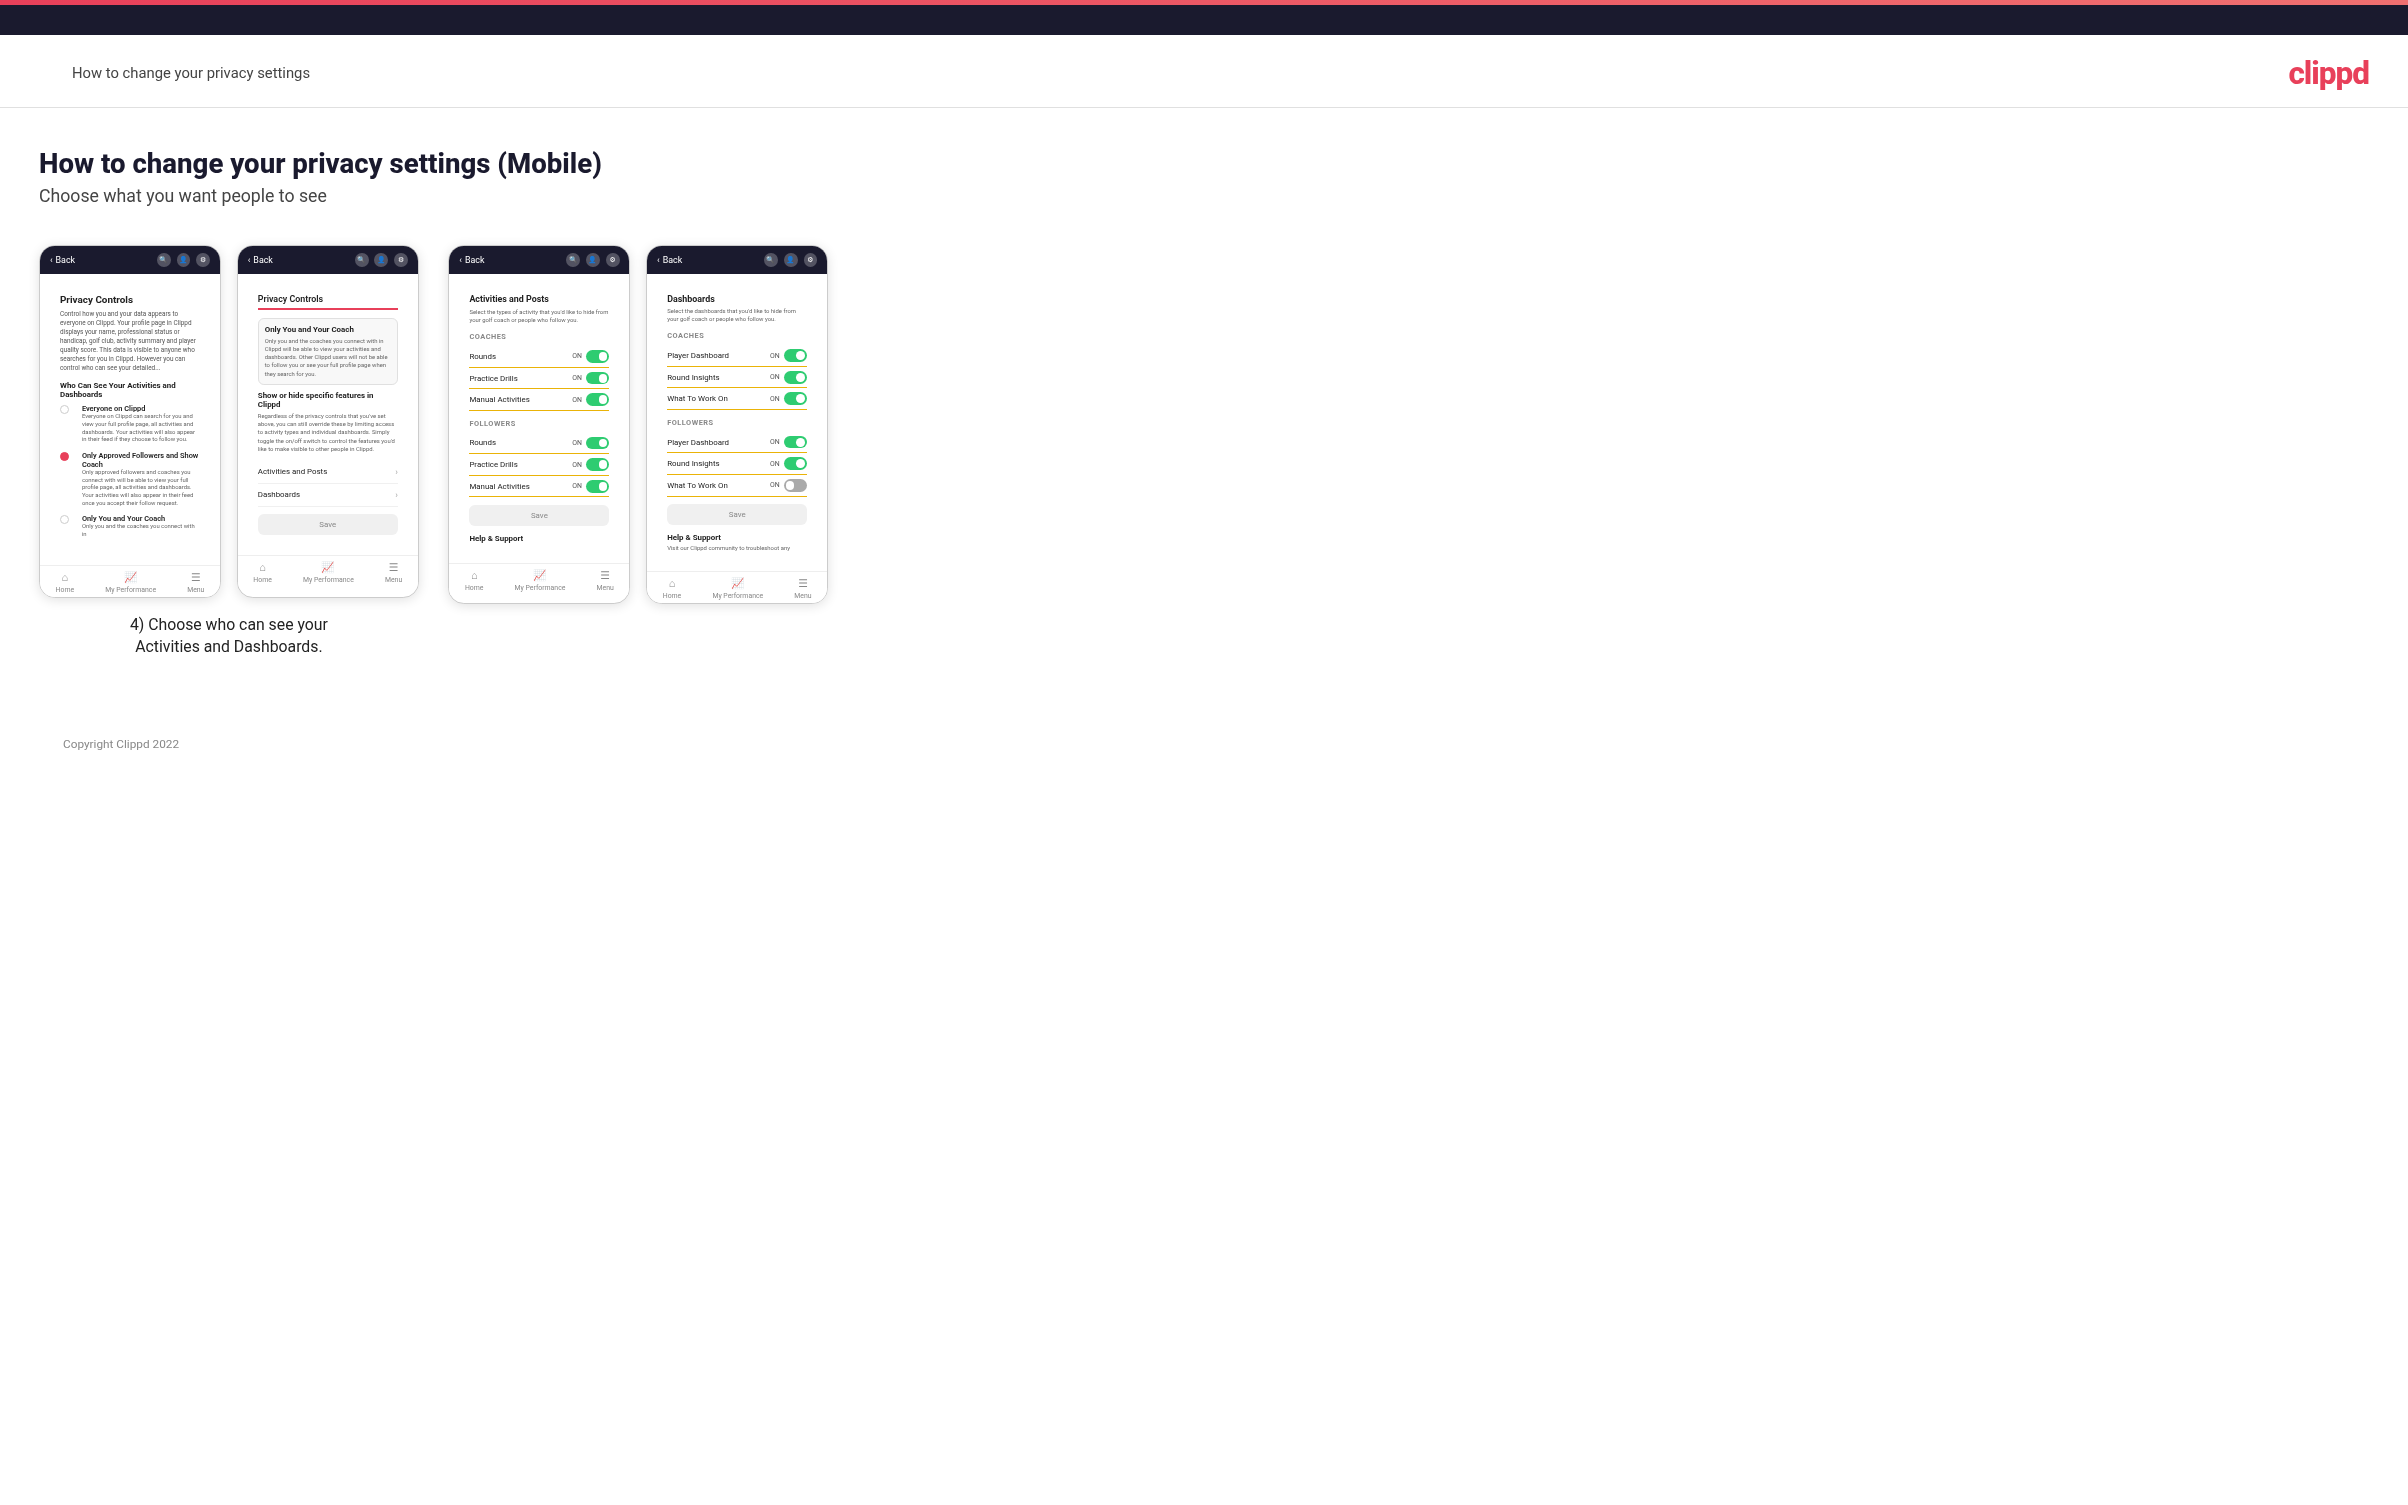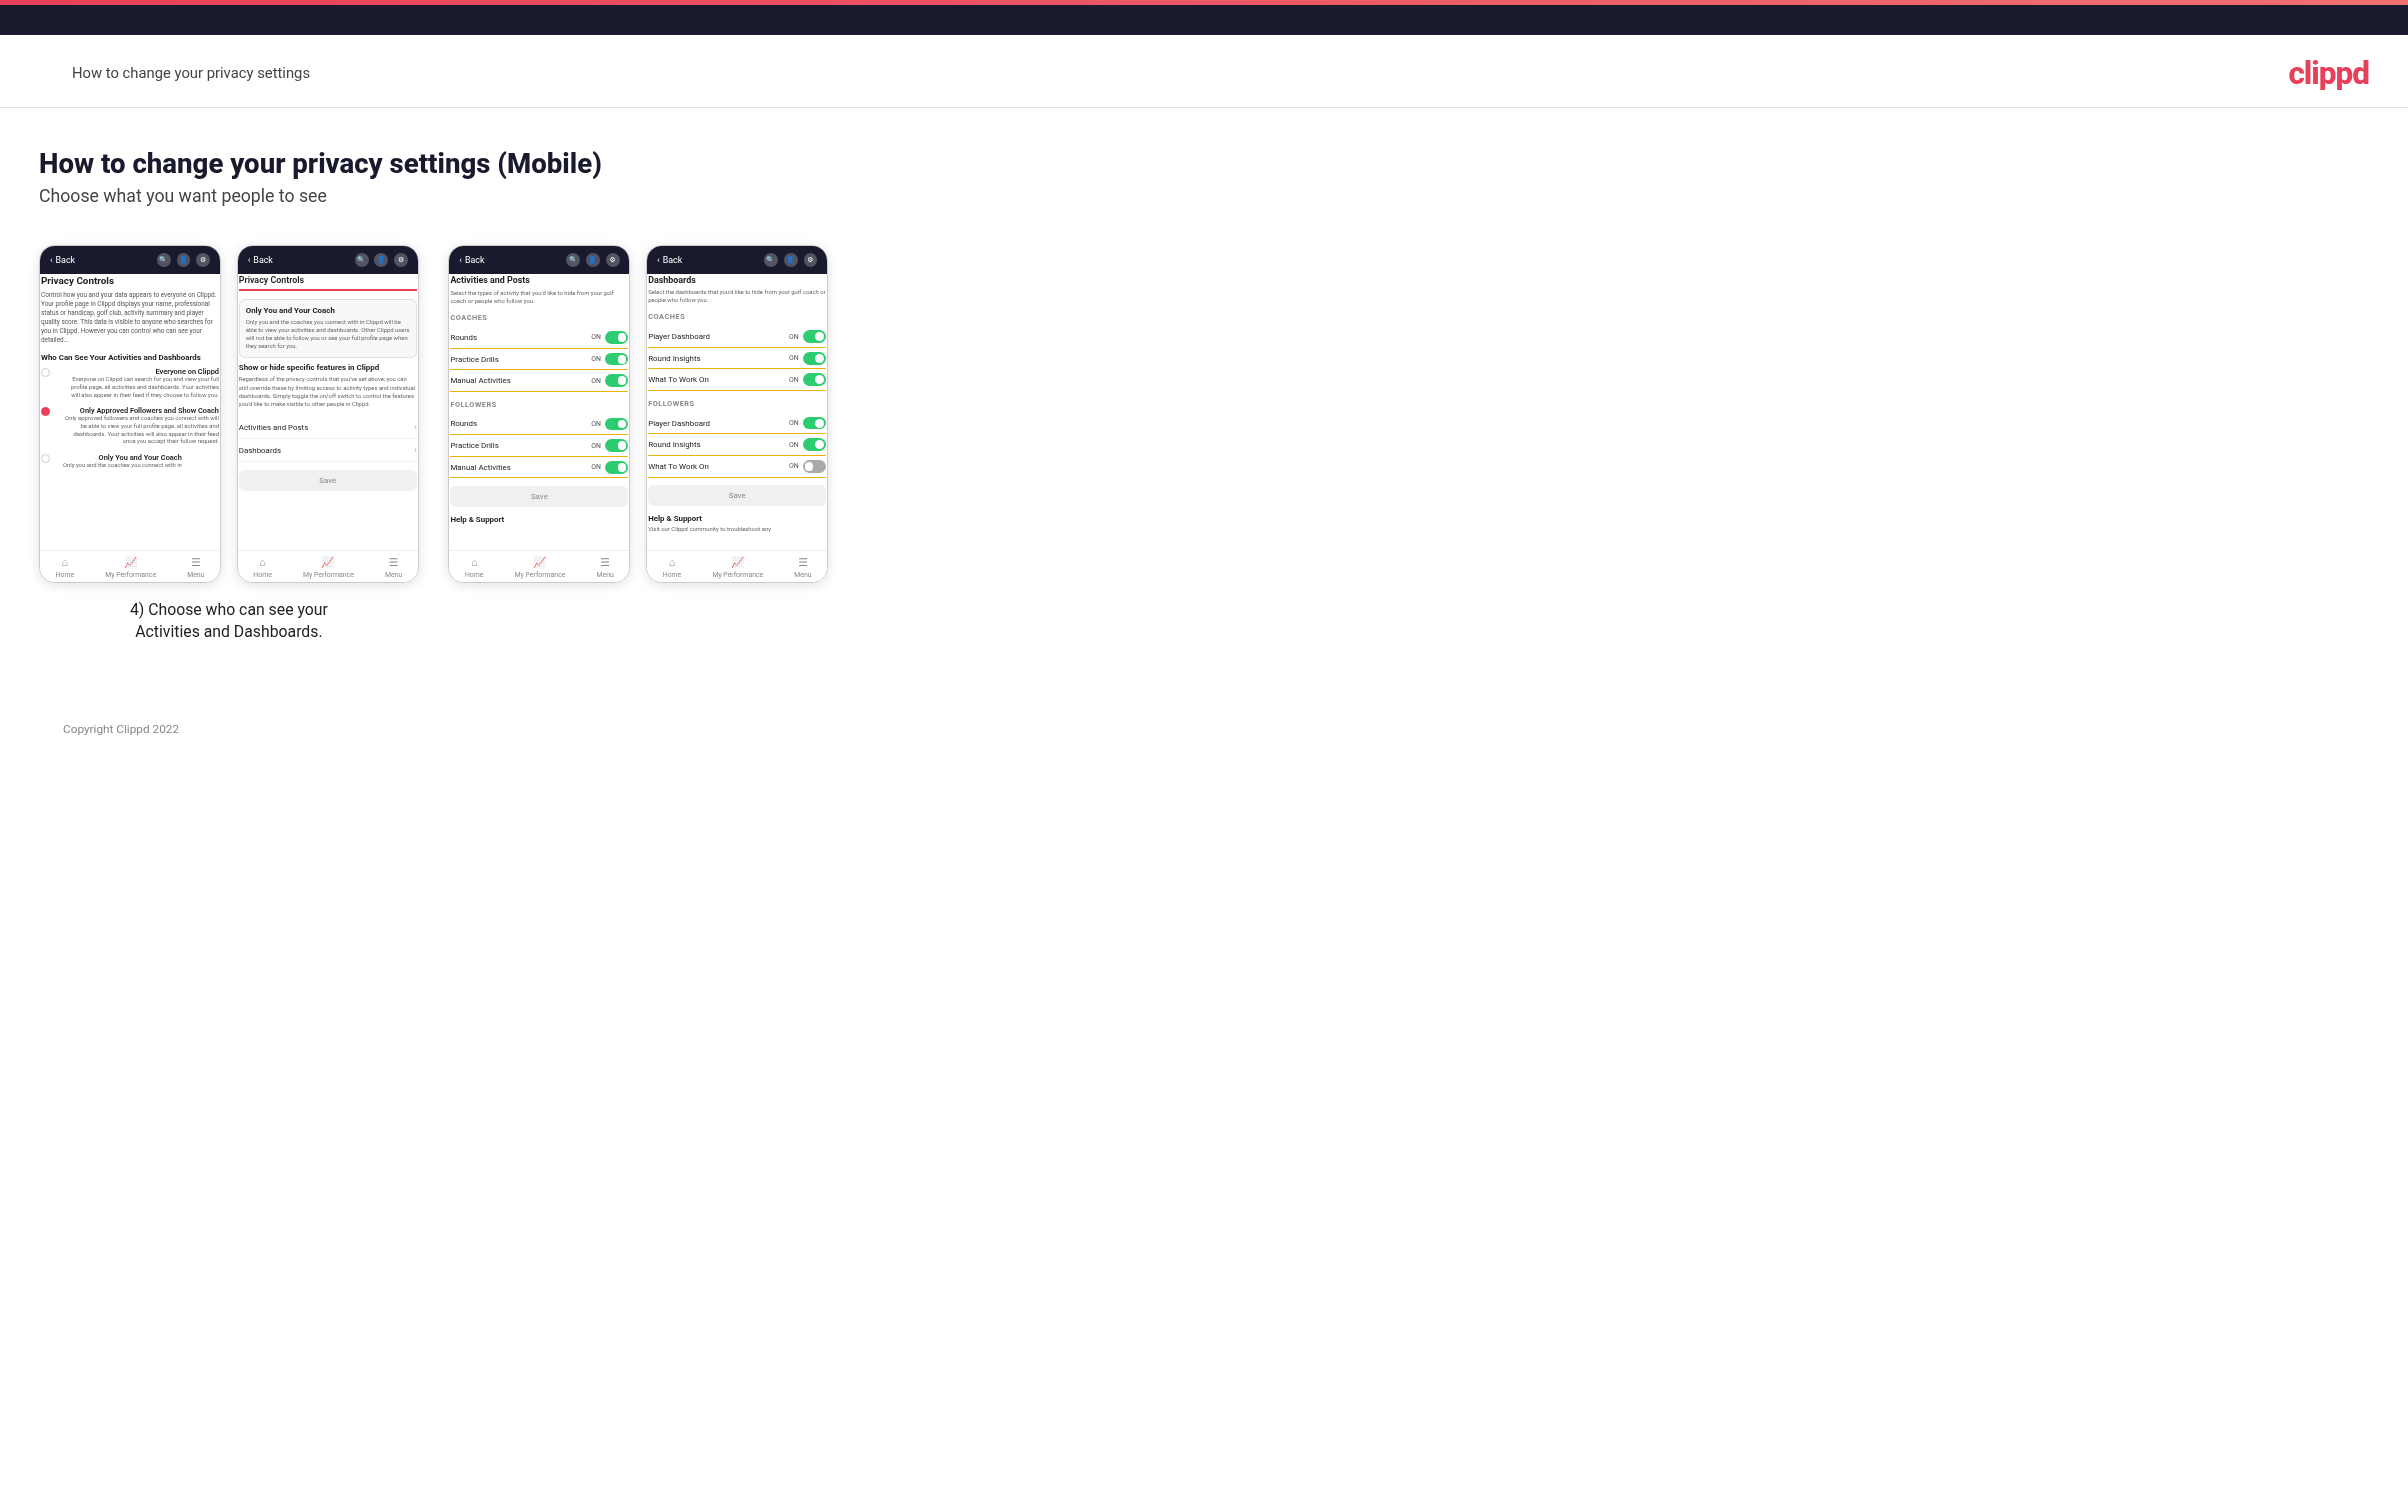--- a/index.html
+++ b/index.html
@@ -104,21 +104,21 @@
       background: rgba(255,255,255,0.25);
       border-radius: 50%;
       display: flex;
       align-items: center;
       justify-content: center;
       font-size: 6.9px;
       color: #fff;
     }
 
     .phone-body {
-      padding: 1px;
+      padding: 20px;
       min-height: 276px;
       background: #fff;
     }
 
     .phone-tab-bar {
       background: #fff;
       border-top: 1px solid #eee;
       display: flex;
       justify-content: space-around;
       padding: 4.9px 0 3px;
@@ -152,21 +152,20 @@
       font-size: 7.9px;
       font-weight: 700;
       color: #222;
       margin-bottom: 5.9px;
     }
     .radio-option {
       display: flex;
       align-items: flex-start;
       gap: 13px;
       margin-bottom: 6.9px;
-      text-align: right;
     }
     .radio-circle {
       width: 8.9px;
       height: 8.9px;
       border-radius: 50%;
       border: 1.5px solid #ccc;
       flex-shrink: 0;
       margin-top: 1px;
     }
     .radio-circle.selected {

